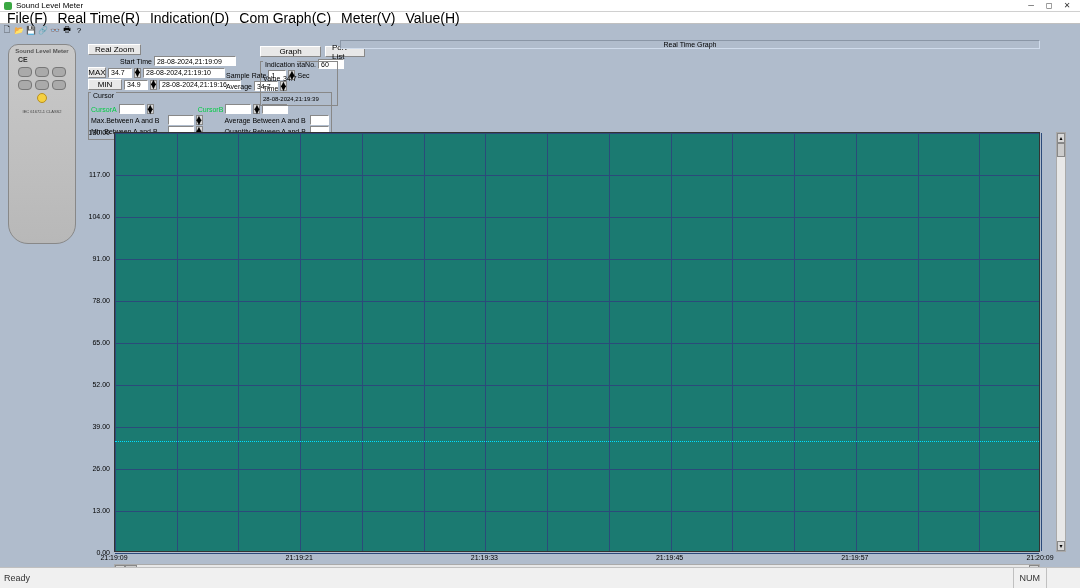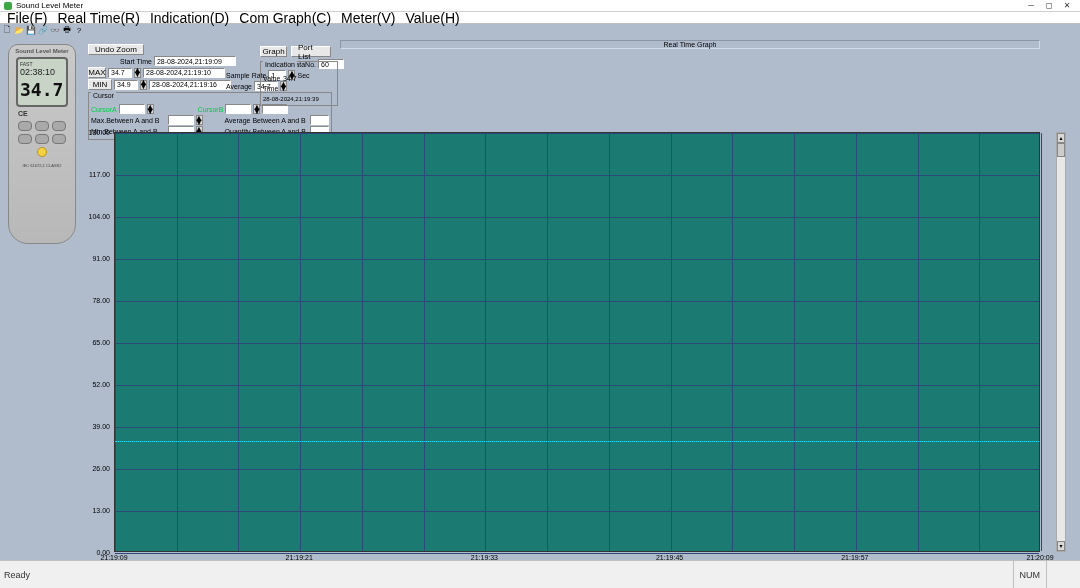--- a/index.html
+++ b/index.html
@@ -66,21 +66,21 @@
 .xlabels { position: absolute; left: 24px; top: 422px; width: 926px; }
 .xlabels span { position: absolute; font-size: 7px; color: #000; transform: translateX(-50%); }
 .scrollx { position: absolute; left: 24px; top: 432px; width: 926px; height: 10px; background: #e8e8e8; border: 1px solid #aaa; }
 .scrollx .thumb { position: absolute; left: 10px; top: 0; width: 12px; height: 8px; background: #ccc; border: 1px solid #888; }
 .scrollx .arr { position: absolute; top: 0; width: 10px; height: 8px; background: #d8d8d8; border: 1px solid #888; font-size: 6px; text-align: center; }
 .scrolly { position: absolute; left: 1056px; top: 96px; width: 10px; height: 420px; background: #e8e8e8; border: 1px solid #aaa; }
 .scrolly .thumb { position: absolute; top: 10px; left: 0; width: 8px; height: 14px; background: #ccc; border: 1px solid #888; }
 .scrolly .arr { position: absolute; left: 0; width: 8px; height: 10px; background: #d8d8d8; border: 1px solid #888; font-size: 6px; text-align: center; }
 
 
-.statusbar { position: absolute; left: 0; bottom: 0; height: 28px; width: 1080px; background: #f0f0f0; border-top: 1px solid #c0c0c0; display: flex; align-items: center; font-size: 8px; color: #333; padding: 0 4px; }
+.statusbar { position: absolute; left: 0; bottom: 0; height: 21px; width: 1080px; background: #f0f0f0; border-top: 1px solid #c0c0c0; display: flex; align-items: center; font-size: 8px; color: #333; padding: 0 4px; }
 .statusbar .cell { border-left: 1px solid #c0c0c0; padding: 0 6px; height: 100%; display: flex; align-items: center; }
 .statusbar .spacer { flex: 1; }
 </style>
 </head>
 <body>
 
 <div class="titlebar">
   <div class="appicon"></div>
   <div class="title">Sound Level Meter</div>
   <div class="winbtn">─</div>
@@ -104,58 +104,53 @@
   <div class="tbtn">🔗</div>
   <div class="tbtn">👓</div>
   <div class="tbtn">🖶</div>
   <div class="tbtn">?</div>
 </div>
 
 <div class="mainarea">
 
   <div class="device">
     <div class="dtitle">Sound Level Meter</div>
-    <div class="lcd">
-      <div class="l1">FAST</div>
-      <div class="l2"><span>02:38:10</span></div>
-      <div class="l3">34.7</div>
-    </div>
     <div class="ce">CE</div>
     <div class="btns">
       <div class="db"></div>
       <div class="db"></div>
       <div class="db"></div>
       <div class="db"></div>
       <div class="db"></div>
       <div class="db"></div>
       <div class="db power"></div>
     </div>
     <div class="compliance">IEC 61672-1 CLASS2</div>
   </div>
 
   <div class="ctrlpanel">
     <div class="row">
-      <div class="btn3d">Undo Zoom</div>
+      <div class="btn3d">Real Zoom</div>
     </div>
     <div class="row">
       <span style="width:30px"></span>
       <span class="lblH">Start Time</span>
       <div class="fld" style="width:82px">28-08-2024,21:19:09</div>
     </div>
     <div class="row">
       <div class="btn3d" style="width:18px;padding:0;justify-content:center">MAX</div>
       <div class="fld" style="width:24px">34.7</div>
       <div class="spnBtn">
           <span>▲</span>
           <span>▼</span>
         </div>
       <div class="fld" style="width:82px">28-08-2024,21:19:10</div>
     </div>
     <div class="row">
-      <div class="btn3d" style="width:24px;padding:0;justify-content:center">MIN</div>
+      <div class="btn3d" style="width:34px;padding:0;justify-content:center">MIN</div>
       <div class="fld" style="width:24px">34.9</div>
       <div class="spnBtn">
           <span>▲</span>
           <span>▼</span>
         </div>
       <div class="fld" style="width:82px">28-08-2024,21:19:16</div>
     </div>
 
     <div style="position:absolute; left:138px; top:0; width:118px;">
       <div class="row" style="margin-top:15px; justify-content:flex-end;">
@@ -216,21 +211,21 @@
             <span>▲</span>
             <span>▼</span>
           </div>
         <span class="lblH" style="width:86px;margin-left:20px">Quantity Between A and B</span>
         <div class="fld" style="width:20px"></div>
       </div>
     </div>
   </div>
 
   <div class="graphtabs">
-    <div class="btn3d" style="width:27px;justify-content:center">Graph</div>
+    <div class="btn3d" style="width:61px;justify-content:center">Graph</div>
     <div class="btn3d" style="width:40px;justify-content:center">Port List</div>
   </div>
 
   <div class="indication">
     <div class="fieldset" style="width:78px">
       <span class="legend">Indication</span>
       <div class="row">
         <span class="lblH">Value</span>
         <span class="lblH">34.7</span>
       </div>

